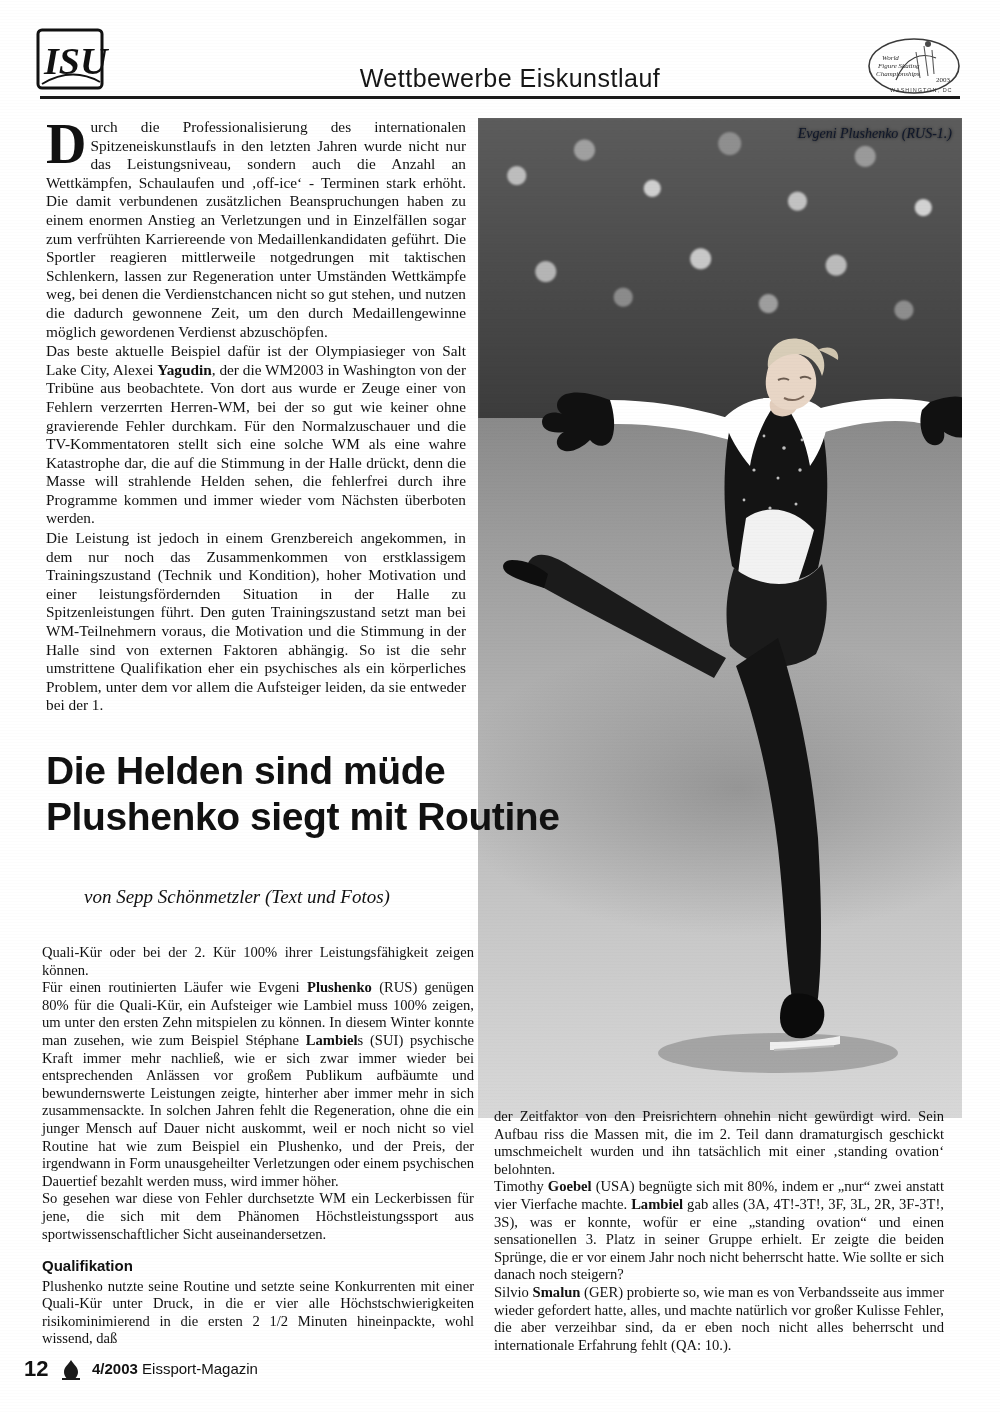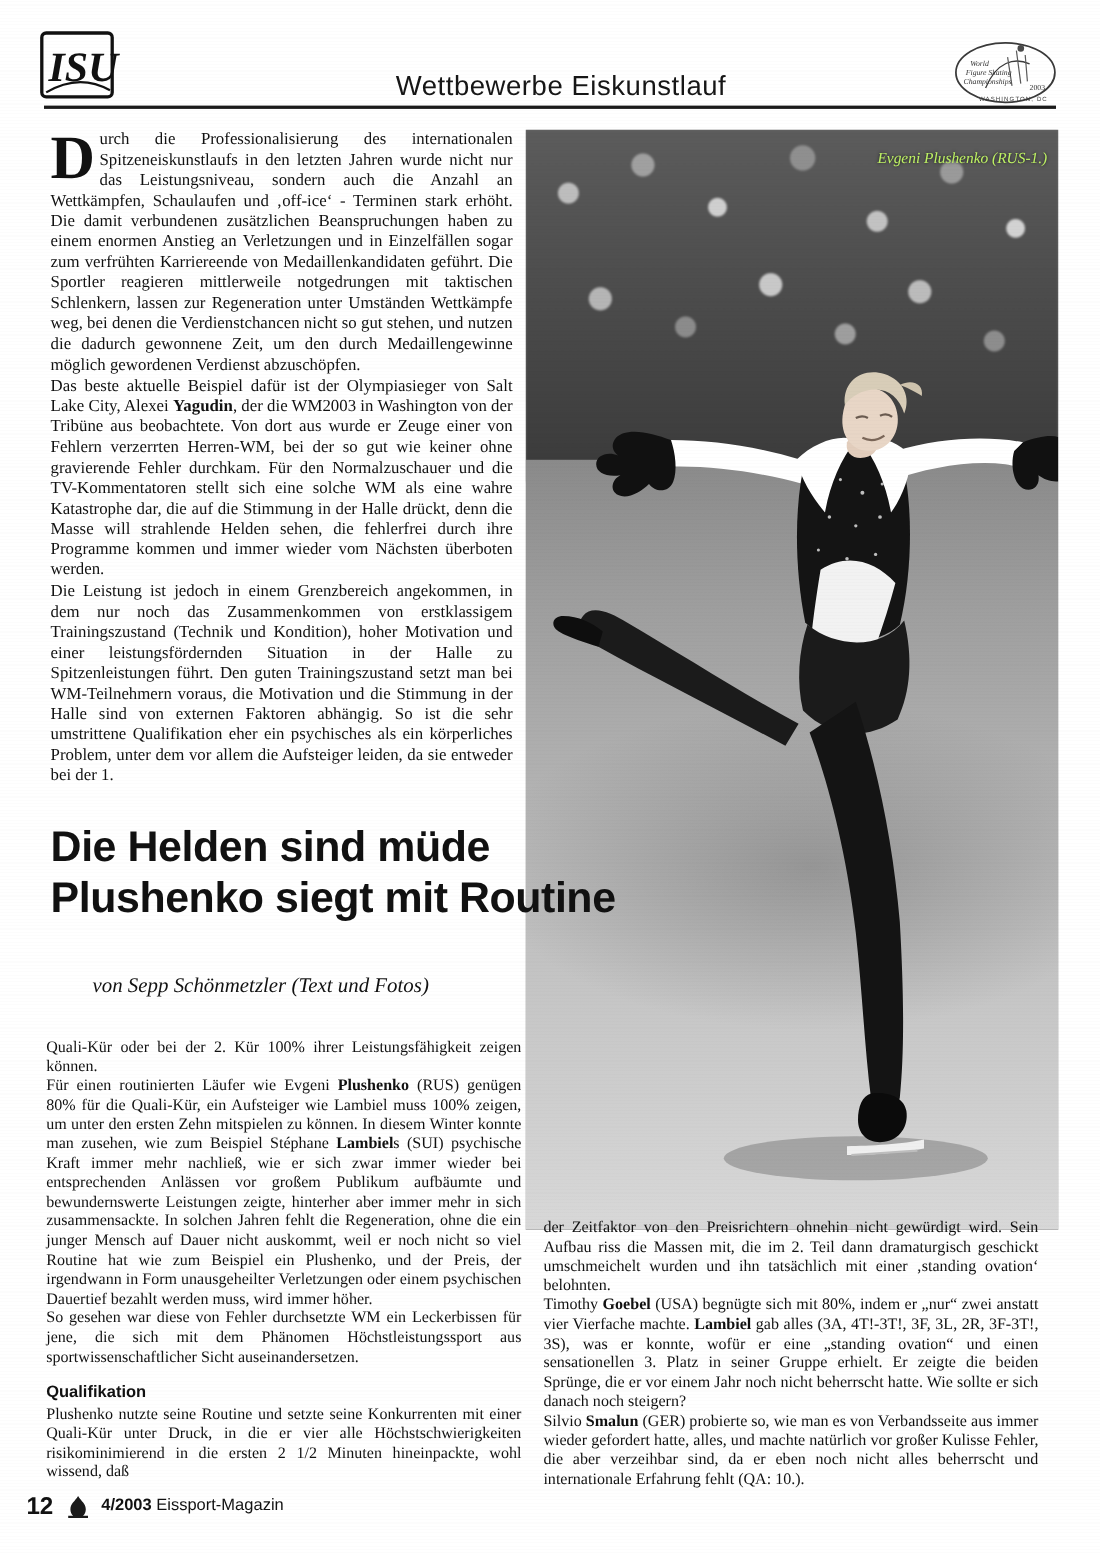--- a/index.html
+++ b/index.html
@@ -54,22 +54,22 @@
   }
   b, strong{font-weight:bold;}
 
   
   .photo{
     position:absolute;left:478px;top:118px;width:484px;height:1000px;
     background:#6f6f6f;
     overflow:hidden;
   }
   .photo-caption{
-    position:absolute;right:10px;top:19px;
-    font-style:italic;font-size:14px;color:#bef264;
+    position:absolute;right:10px;top:8px;
+    font-style:italic;font-size:14px;color:#0f172a;
     font-family:"Liberation Serif", serif;
     z-index:6;
     text-shadow:0 0 3px rgba(0,0,0,.8);
   }
   
   .crowd{
     position:absolute;left:0;top:0;width:484px;height:320px;
     background:
       radial-gradient(circle at 8% 18%, #bdbdbd 0 9px, rgba(0,0,0,0) 10px),
       radial-gradient(circle at 22% 10%, #a0a0a0 0 10px, rgba(0,0,0,0) 11px),

